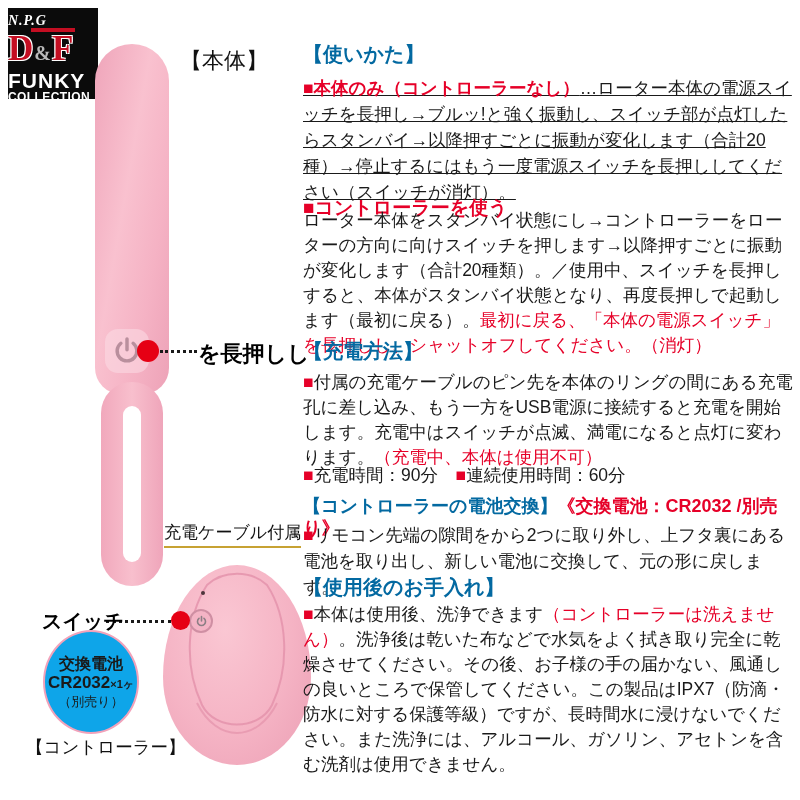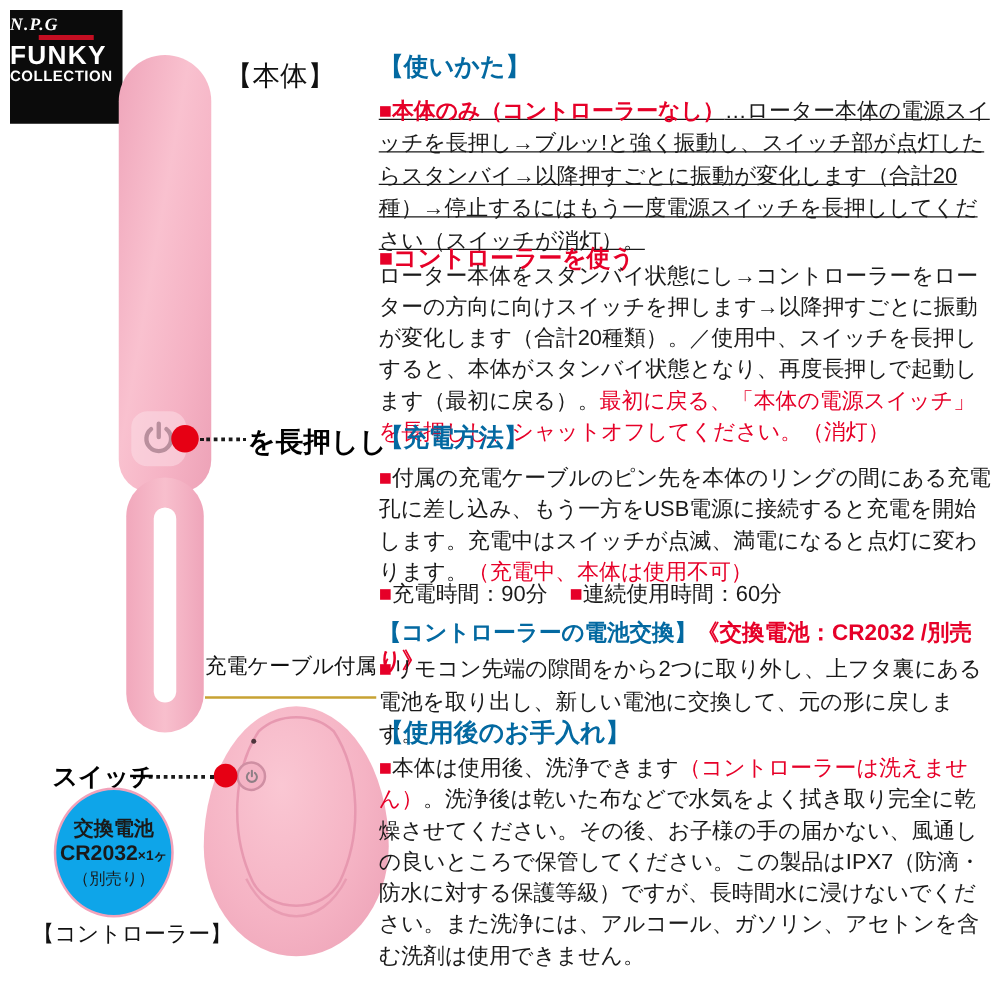--- a/index.html
+++ b/index.html
@@ -40,21 +40,21 @@
   .egg-ridge{left:163px;top:565px;width:148px;height:200px;}
   .egg-led{left:201px;top:591px;width:4px;height:4px;border-radius:50%;background:#4d353c;}
   .ctrl-btn{left:189px;top:609px;width:24px;height:24px;border-radius:50%;background:#f4b4c5;
     border:2px solid #cf8fa3;box-sizing:border-box;display:flex;align-items:center;justify-content:center;}
   .red-dot-ctrl{left:171px;top:611px;width:19px;height:19px;border-radius:50%;background:#e60014;}
   .leader-ctrl{left:106px;top:620px;width:65px;height:0;border-top:3px dotted #1a1a1a;}
 
   
   .lbl-body{left:180px;top:46px;font-size:22px;color:#111;}
   .lbl-power{left:198px;top:339px;font-size:22px;font-weight:bold;color:#000;}
-  .lbl-cable{left:164px;top:521px;font-size:17px;color:#111;border-bottom:2px solid #c7a233;padding-bottom:13px;}
+  .lbl-cable{left:164px;top:521px;font-size:17px;color:#111;border-bottom:2px solid #c7a233;padding-bottom:2px;}
   .lbl-switch{left:42px;top:608px;font-size:20px;font-weight:bold;color:#000;}
   .bubble{left:43px;top:630px;width:96px;height:104px;border:2px solid #f2a2ba;border-radius:50%;
     background:#0ea5e9;display:flex;flex-direction:column;align-items:center;justify-content:center;
     text-align:center;box-sizing:border-box;}
   .bubble .b1{font-weight:bold;font-size:16px;line-height:19px;}
   .bubble .b2{font-weight:bold;font-size:17px;line-height:20px;}
   .bubble .b2 .suf{font-size:11px;font-weight:bold;}
   .bubble .b3{font-size:13px;line-height:16px;}
   .lbl-ctrl{left:26px;top:735px;font-size:17.5px;color:#111;}
 
@@ -70,20 +70,21 @@
   .seg-rb{color:#e60028;font-weight:bold;}
   .seg-b{color:#0369a1;text-align:right;}
   .times{font-size:17.5px;line-height:22px;}
 </style>
 </head>
 <body>
 
 <div class="abs logo">
   <div class="logo-npg">N.P.G</div>
   <div class="logo-bar"></div>
+  <div class="logo-df"><span>D</span><span class="amp">&amp;</span><span>F</span></div>
   <div class="logo-funky">FUNKY</div>
   <div class="logo-coll">COLLECTION</div>
 </div>
 
 <div class="abs wand"></div>
 <div class="abs loop-outer"></div>
 <div class="abs loop-hole"></div>
 <div class="abs wand-btn-plate"></div>
 <svg class="abs pwr-glyph-main" viewBox="0 0 24 24">
   <path d="M12 3v8" stroke="#b98f9d" stroke-width="2.6" stroke-linecap="round" fill="none"></path>

